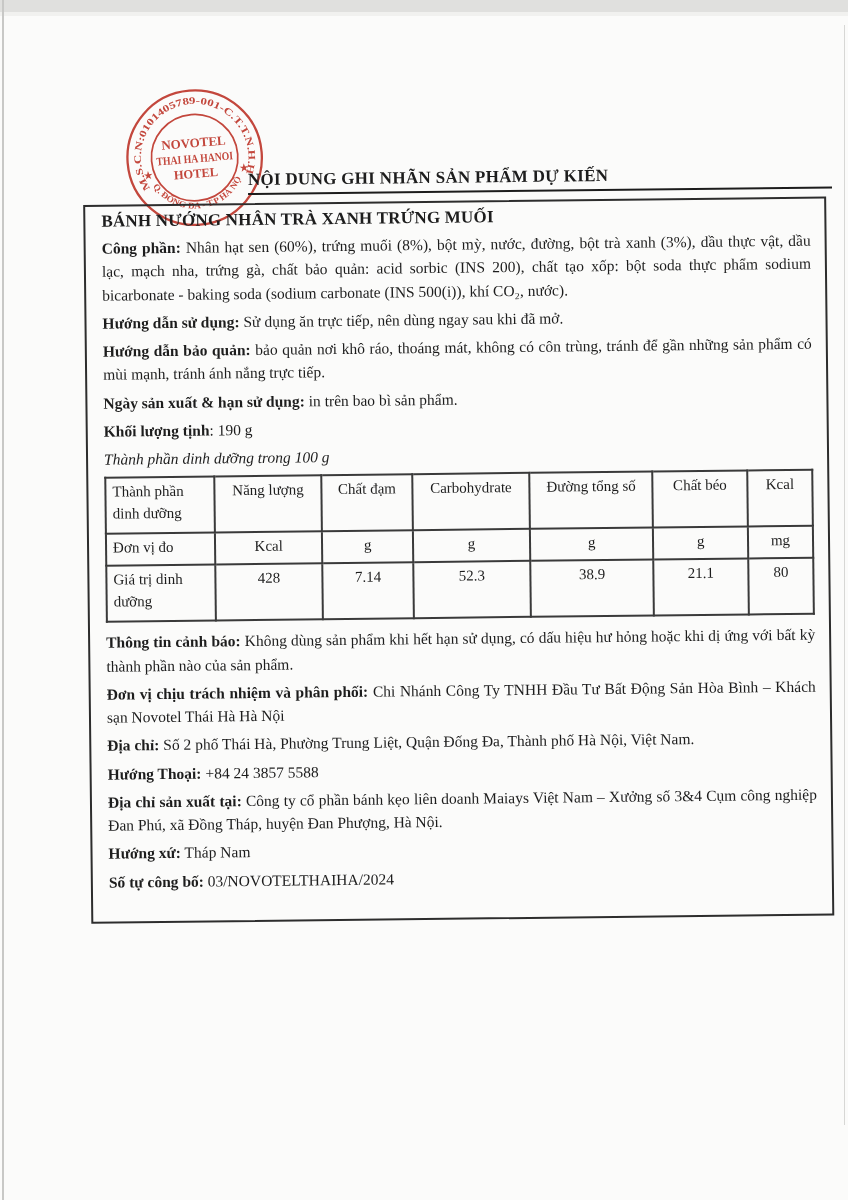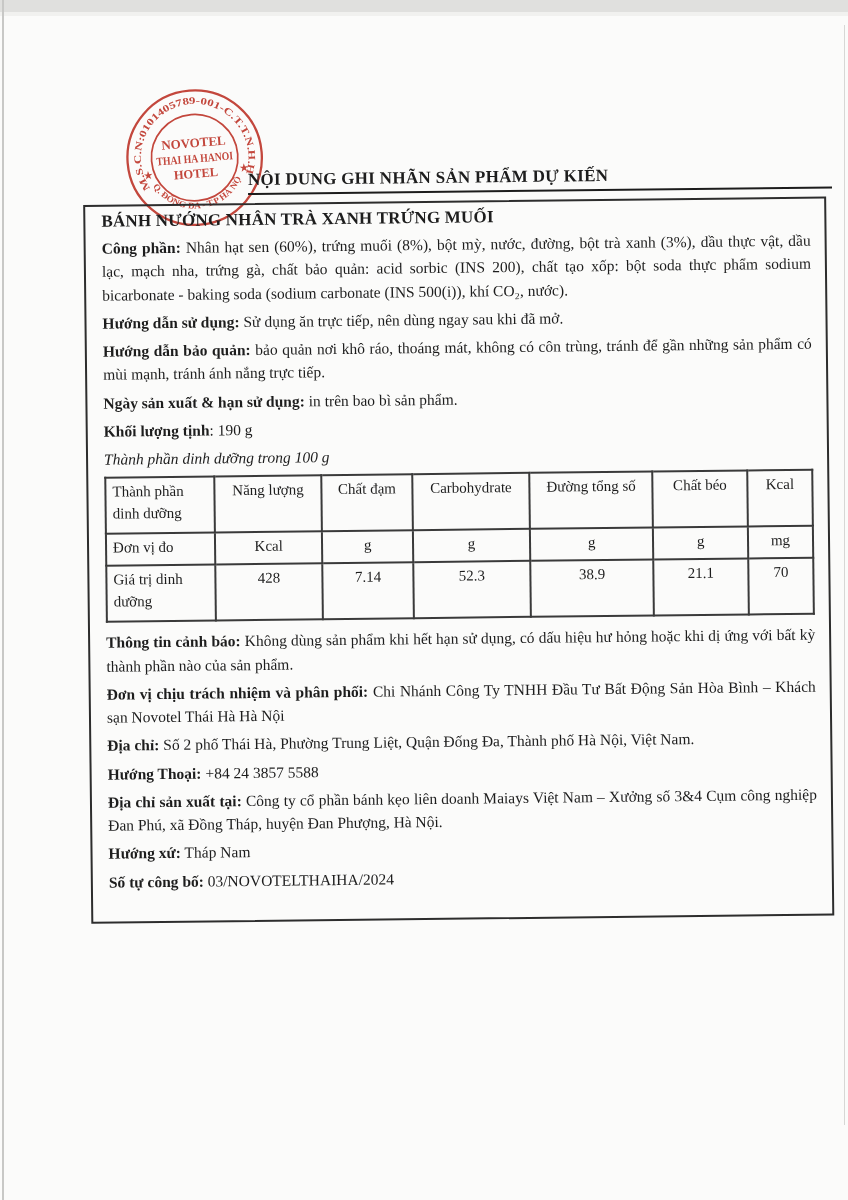--- a/index.html
+++ b/index.html
@@ -139,21 +139,21 @@
             <td>g</td>
             <td>mg</td>
           </tr>
           <tr class="r-val">
             <td class="c1">Giá trị dinh dưỡng</td>
             <td>428</td>
             <td>7.14</td>
             <td>52.3</td>
             <td>38.9</td>
             <td>21.1</td>
-            <td>70</td>
+            <td>80</td>
           </tr>
         </tbody>
       </table>
 
       <p class="para">
         <span class="lbl">Thông tin cảnh báo:</span>
         <span>Không dùng sản phẩm khi hết hạn sử dụng, có dấu hiệu hư hỏng hoặc khi dị ứng với bất kỳ thành phần nào của sản phẩm.</span>
       </p>
 
       <p class="para">

